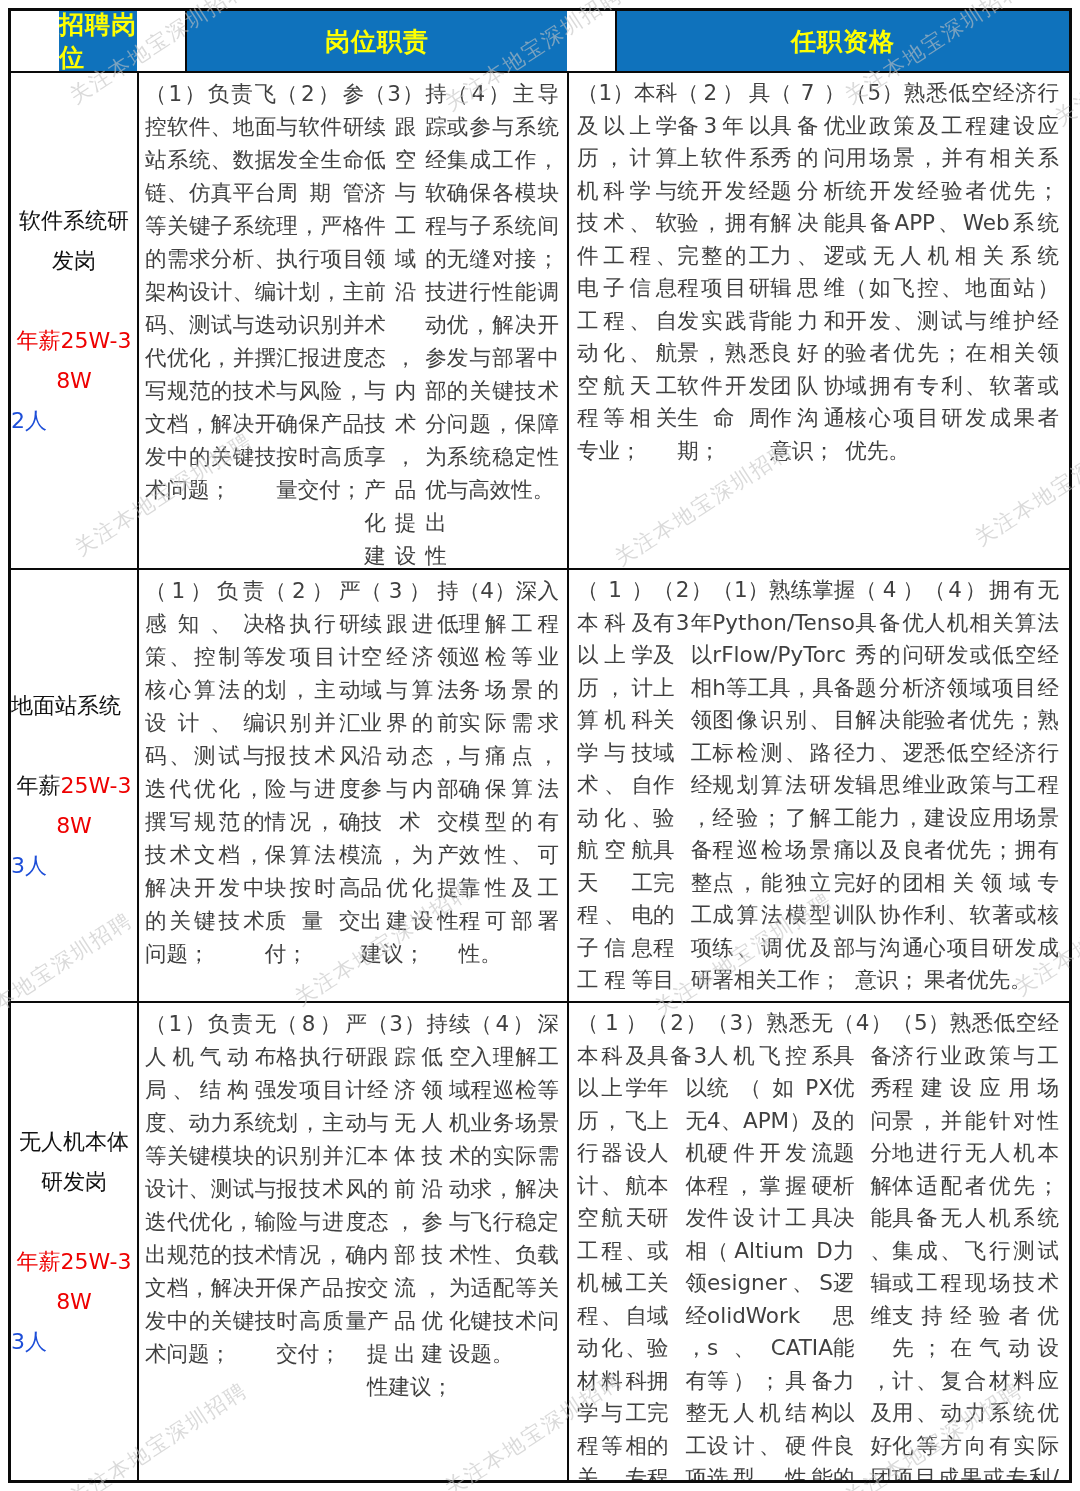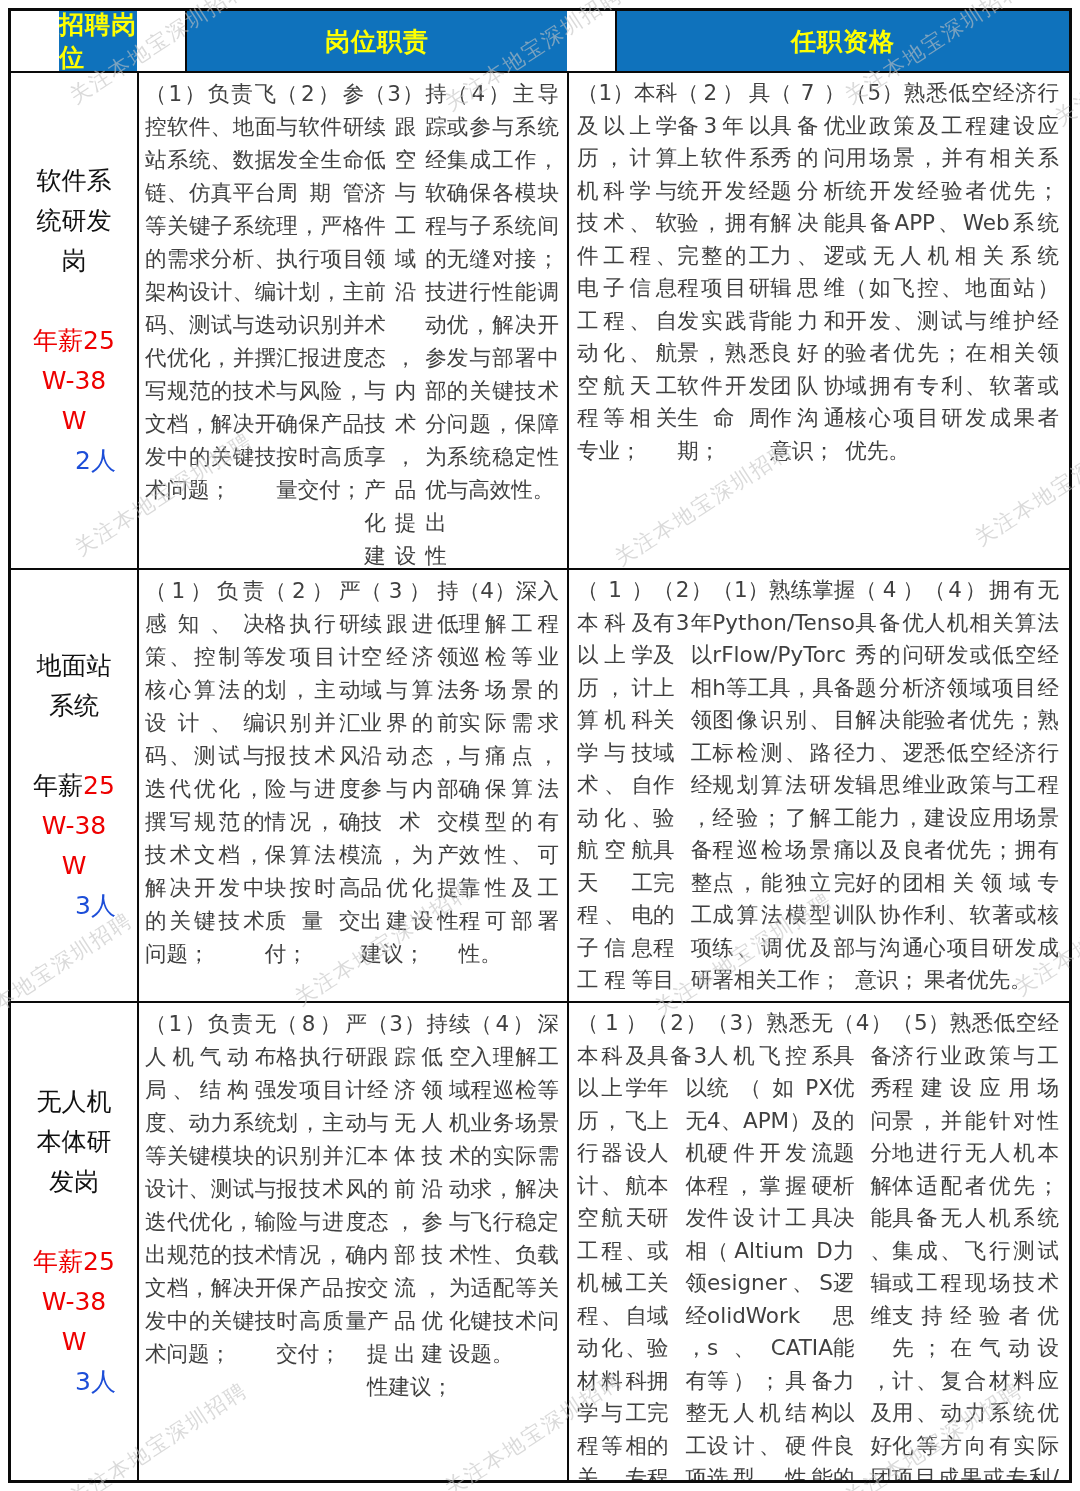--- a/index.html
+++ b/index.html
@@ -17,23 +17,23 @@
     background:#fff;
   }
   .cell { border-left:2px solid #0a0a0a; border-top:2px solid #0a0a0a;
           overflow:hidden; position:relative; }
   .cell.c0 { border-left:none; }
   .cell.r0 { border-top:none;margin-left:48px; }
 
   .th { background:#0f72bc; color:#ffff00; font-weight:bold; font-size:25px;
         display:flex; align-items:center; justify-content:center; letter-spacing:1px; }
 
-  .pos { display:flex; flex-direction:column; align-items:flex-end; justify-content:center;
-         text-align:center; font-size:25px; line-height:40px; color:#111;
-         padding:0 21px; word-break:break-all; }
+  .pos { display:flex; flex-direction:column; align-items:flex-start; justify-content:center;
+         text-align:center; font-size:22px; line-height:40px; color:#111;
+         padding:0 0; word-break:break-all; }
   .pos .sal { color:#111;margin-top:40px; }
   .pos .sal .red { color:#ee0000; }
   .pos .cnt { color:#1d4ed8; }
 
   .body-cell { display:flex; justify-content:center;
                font-size:21.5px; line-height:33px; color:#404040; }
   .resp { padding:4px 8px 4px 6px; }
   .qual { padding:4px 10px 4px 8px; font-size:21.5px; line-height:32.5px; }
   .body-cell p { text-align:justify; text-justify:inter-character; word-break:break-all; }
 

